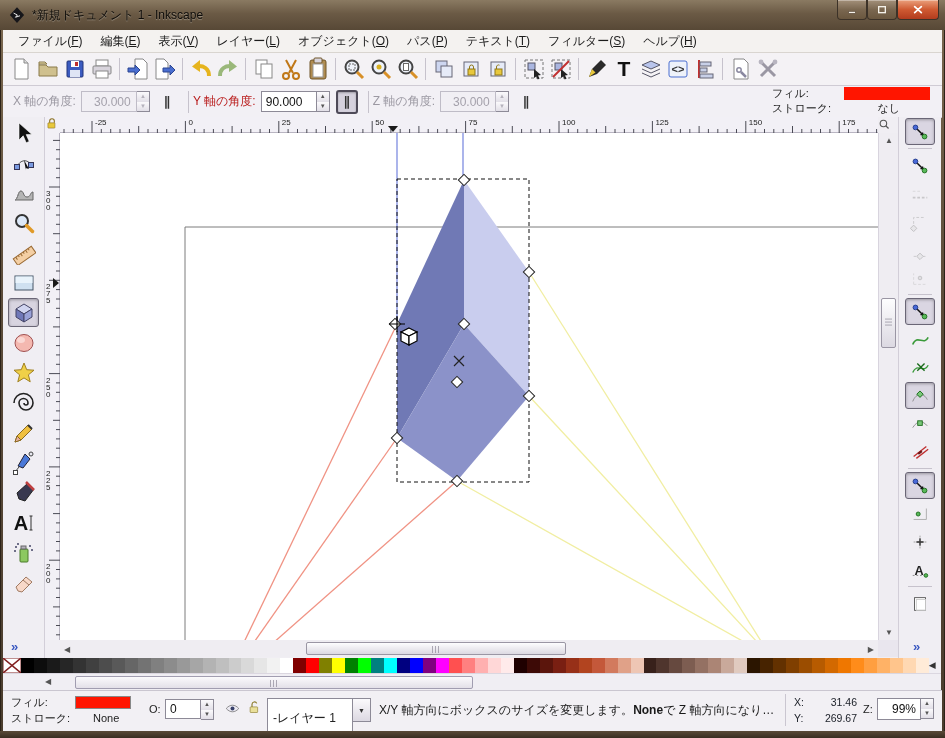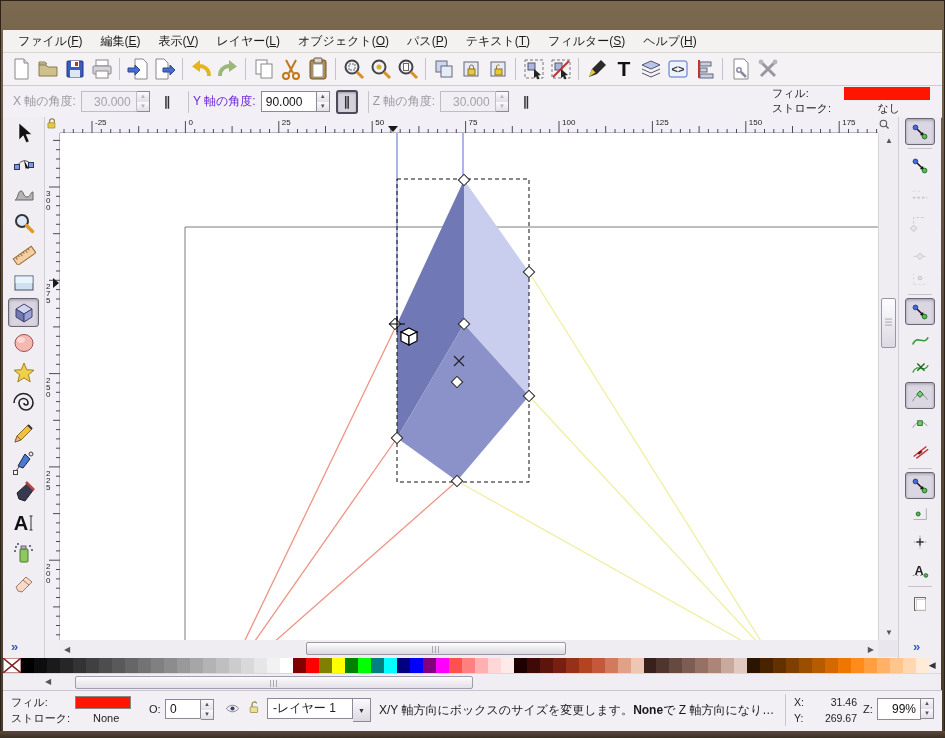--- a/index.html
+++ b/index.html
@@ -23,21 +23,21 @@
   .menu-item{font-size:12px;color:#1c1c1c;padding:3px 9px;cursor:default;}
   
   #commandbar{position:absolute;left:3px;top:53px;right:3px;height:33px;background:#f4f2f5;
     border-bottom:1px solid #cfcbd4;display:flex;align-items:center;padding-left:4px;}
   .cbtn{width:27px;height:27px;border:1px solid transparent;border-radius:3px;
     display:flex;align-items:center;justify-content:center;}
   .vsep{width:1px;height:22px;background:#c6c2cc;margin:0 4px;}
   
   #tooloptions{position:absolute;left:3px;top:86px;right:3px;height:32px;background:#f2f0f5;
     border-bottom:1px solid #c9c5cf;display:flex;align-items:center;padding-left:10px;}
-  .topt-label{font-size:12px;color:#6d28d9;margin-right:5px;}
+  .topt-label{font-size:12px;color:#b91c1c;margin-right:5px;}
   .topt-label.dis{color:#9b98a2;}
   .spinbox{display:flex;height:21px;}
   .spin-input{width:56px;height:21px;border:1px solid #8d8a97;background:#fff;font-size:12px;
     padding:2px 4px;color:#111;}
   .spin-input.dis{background:#f1eff4;border-color:#bfbcc7;color:#a4a1ab;padding-left:12px;}
   .spin-btns{width:13px;display:flex;flex-direction:column;border:1px solid #8d8a97;border-left:none;}
   .spin-btns span{flex:1;font-size:6px;line-height:9px;text-align:center;color:#555;
     background:linear-gradient(180deg,#fbfafc,#e2dfe7);}
   .spin-btns.dis span{color:#b5b2bc;}
   .vp-toggle{width:22px;height:24px;margin:0 6px;border:1px solid transparent;border-radius:3px;
@@ -86,39 +86,63 @@
   #statusbar{position:absolute;left:3px;top:690px;right:3px;height:41px;background:#f2f0f4;
     border-top:1px solid #cac6d0;font-size:11px;color:#222;}
   #sb-fs-labels{position:absolute;left:8px;top:3px;line-height:16px;}
   #sb-fill-swatch{position:absolute;left:72px;top:5px;width:56px;height:13px;border:1px solid #888;}
   #sb-stroke-val{position:absolute;left:90px;top:21px;}
   #sb-o-label{position:absolute;left:146px;top:12px;}
   #sb-o-spin{position:absolute;left:162px;top:8px;}
   #sb-o-spin .spin-input{width:36px;height:20px;}
   #sb-eye{position:absolute;left:222px;top:10px;}
   #sb-lock{position:absolute;left:244px;top:9px;}
-  #sb-layer{position:absolute;left:264px;top:7px;width:86px;height:21px;border:1px solid #8d8a97;background:#fff;
+  #sb-layer{position:absolute;left:264px;top:7px;width:86px;height:40px;border:1px solid #8d8a97;background:#fff;
     font-size:12px;display:flex;align-items:center;padding-left:5px;}
   #sb-layer-btn{position:absolute;left:350px;top:7px;width:18px;height:24px;border:1px solid #8d8a97;border-left:none;
     background:linear-gradient(180deg,#fbfafc,#dcd9e2);font-size:7px;display:flex;align-items:center;justify-content:center;color:#333;}
   #sb-message{position:absolute;left:376px;top:11px;width:398px;font-size:12px;white-space:nowrap;overflow:hidden;
     text-overflow:ellipsis;color:#1a1a1a;}
   #sb-coords{position:absolute;left:782px;top:3px;width:72px;font-size:11px;color:#20242c;border-left:1px solid #cac6d0;padding-left:8px;}
   #sb-coords .crow{display:flex;justify-content:space-between;line-height:16px;font-family:"DejaVu Sans Mono",monospace;font-size:10.5px;}
   #sb-zoom-label{position:absolute;left:860px;top:12px;}
   #sb-zoom{position:absolute;left:874px;top:7px;}
   #sb-zoom .spin-input{width:44px;height:22px;text-align:right;}
   #bottomframe{position:absolute;left:0;top:731px;width:945px;height:7px;
     background:linear-gradient(180deg,#5a4a38,#3a2e22);}
   svg text{font-family:"Liberation Sans","DejaVu Sans",sans-serif;}
 </style>
 </head>
 <body>
 
 <div id="win">
+  <div id="titlebar">
+    <span id="title-icon"><svg width="18" height="18" viewBox="0 0 24 24">
+          <path d="M12 1.5l9.5 10.5L12 22.5 2.5 12z" fill="#16161a"></path>
+          <path d="M7.5 9.5l5 2.5-2.5 3 6-2" stroke="#fff" fill="none" stroke-width="1.2"></path>
+        </svg></span>
+    <span id="title-text">*新規ドキュメント 1 - Inkscape</span>
+    <div id="win-controls">
+        <div class="wbtn">
+          <svg width="16" height="16" viewBox="0 0 24 24">
+            <rect x="7" y="14" width="10" height="3" fill="#f5f2ea" stroke="#5a4a38"></rect>
+          </svg>
+        </div>
+        <div class="wbtn">
+          <svg width="16" height="16" viewBox="0 0 24 24">
+            <rect x="7" y="7" width="10" height="9" fill="none" stroke="#f5f2ea" stroke-width="2"></rect>
+          </svg>
+        </div>
+        <div class="wbtn close">
+          <svg width="16" height="16" viewBox="0 0 24 24">
+            <path d="M7 7l10 9M17 7L7 16" stroke="#fff" stroke-width="2.6" stroke-linecap="round"></path>
+          </svg>
+        </div>
+      </div>
+  </div>
 
   <div id="menubar">
       <div class="menu-item">ファイル(<u>F</u>)</div>
       <div class="menu-item">編集(<u>E</u>)</div>
       <div class="menu-item">表示(<u>V</u>)</div>
       <div class="menu-item">レイヤー(<u>L</u>)</div>
       <div class="menu-item">オブジェクト(<u>O</u>)</div>
       <div class="menu-item">パス(<u>P</u>)</div>
       <div class="menu-item">テキスト(<u>T</u>)</div>
       <div class="menu-item">フィルター(<u>S</u>)</div>

